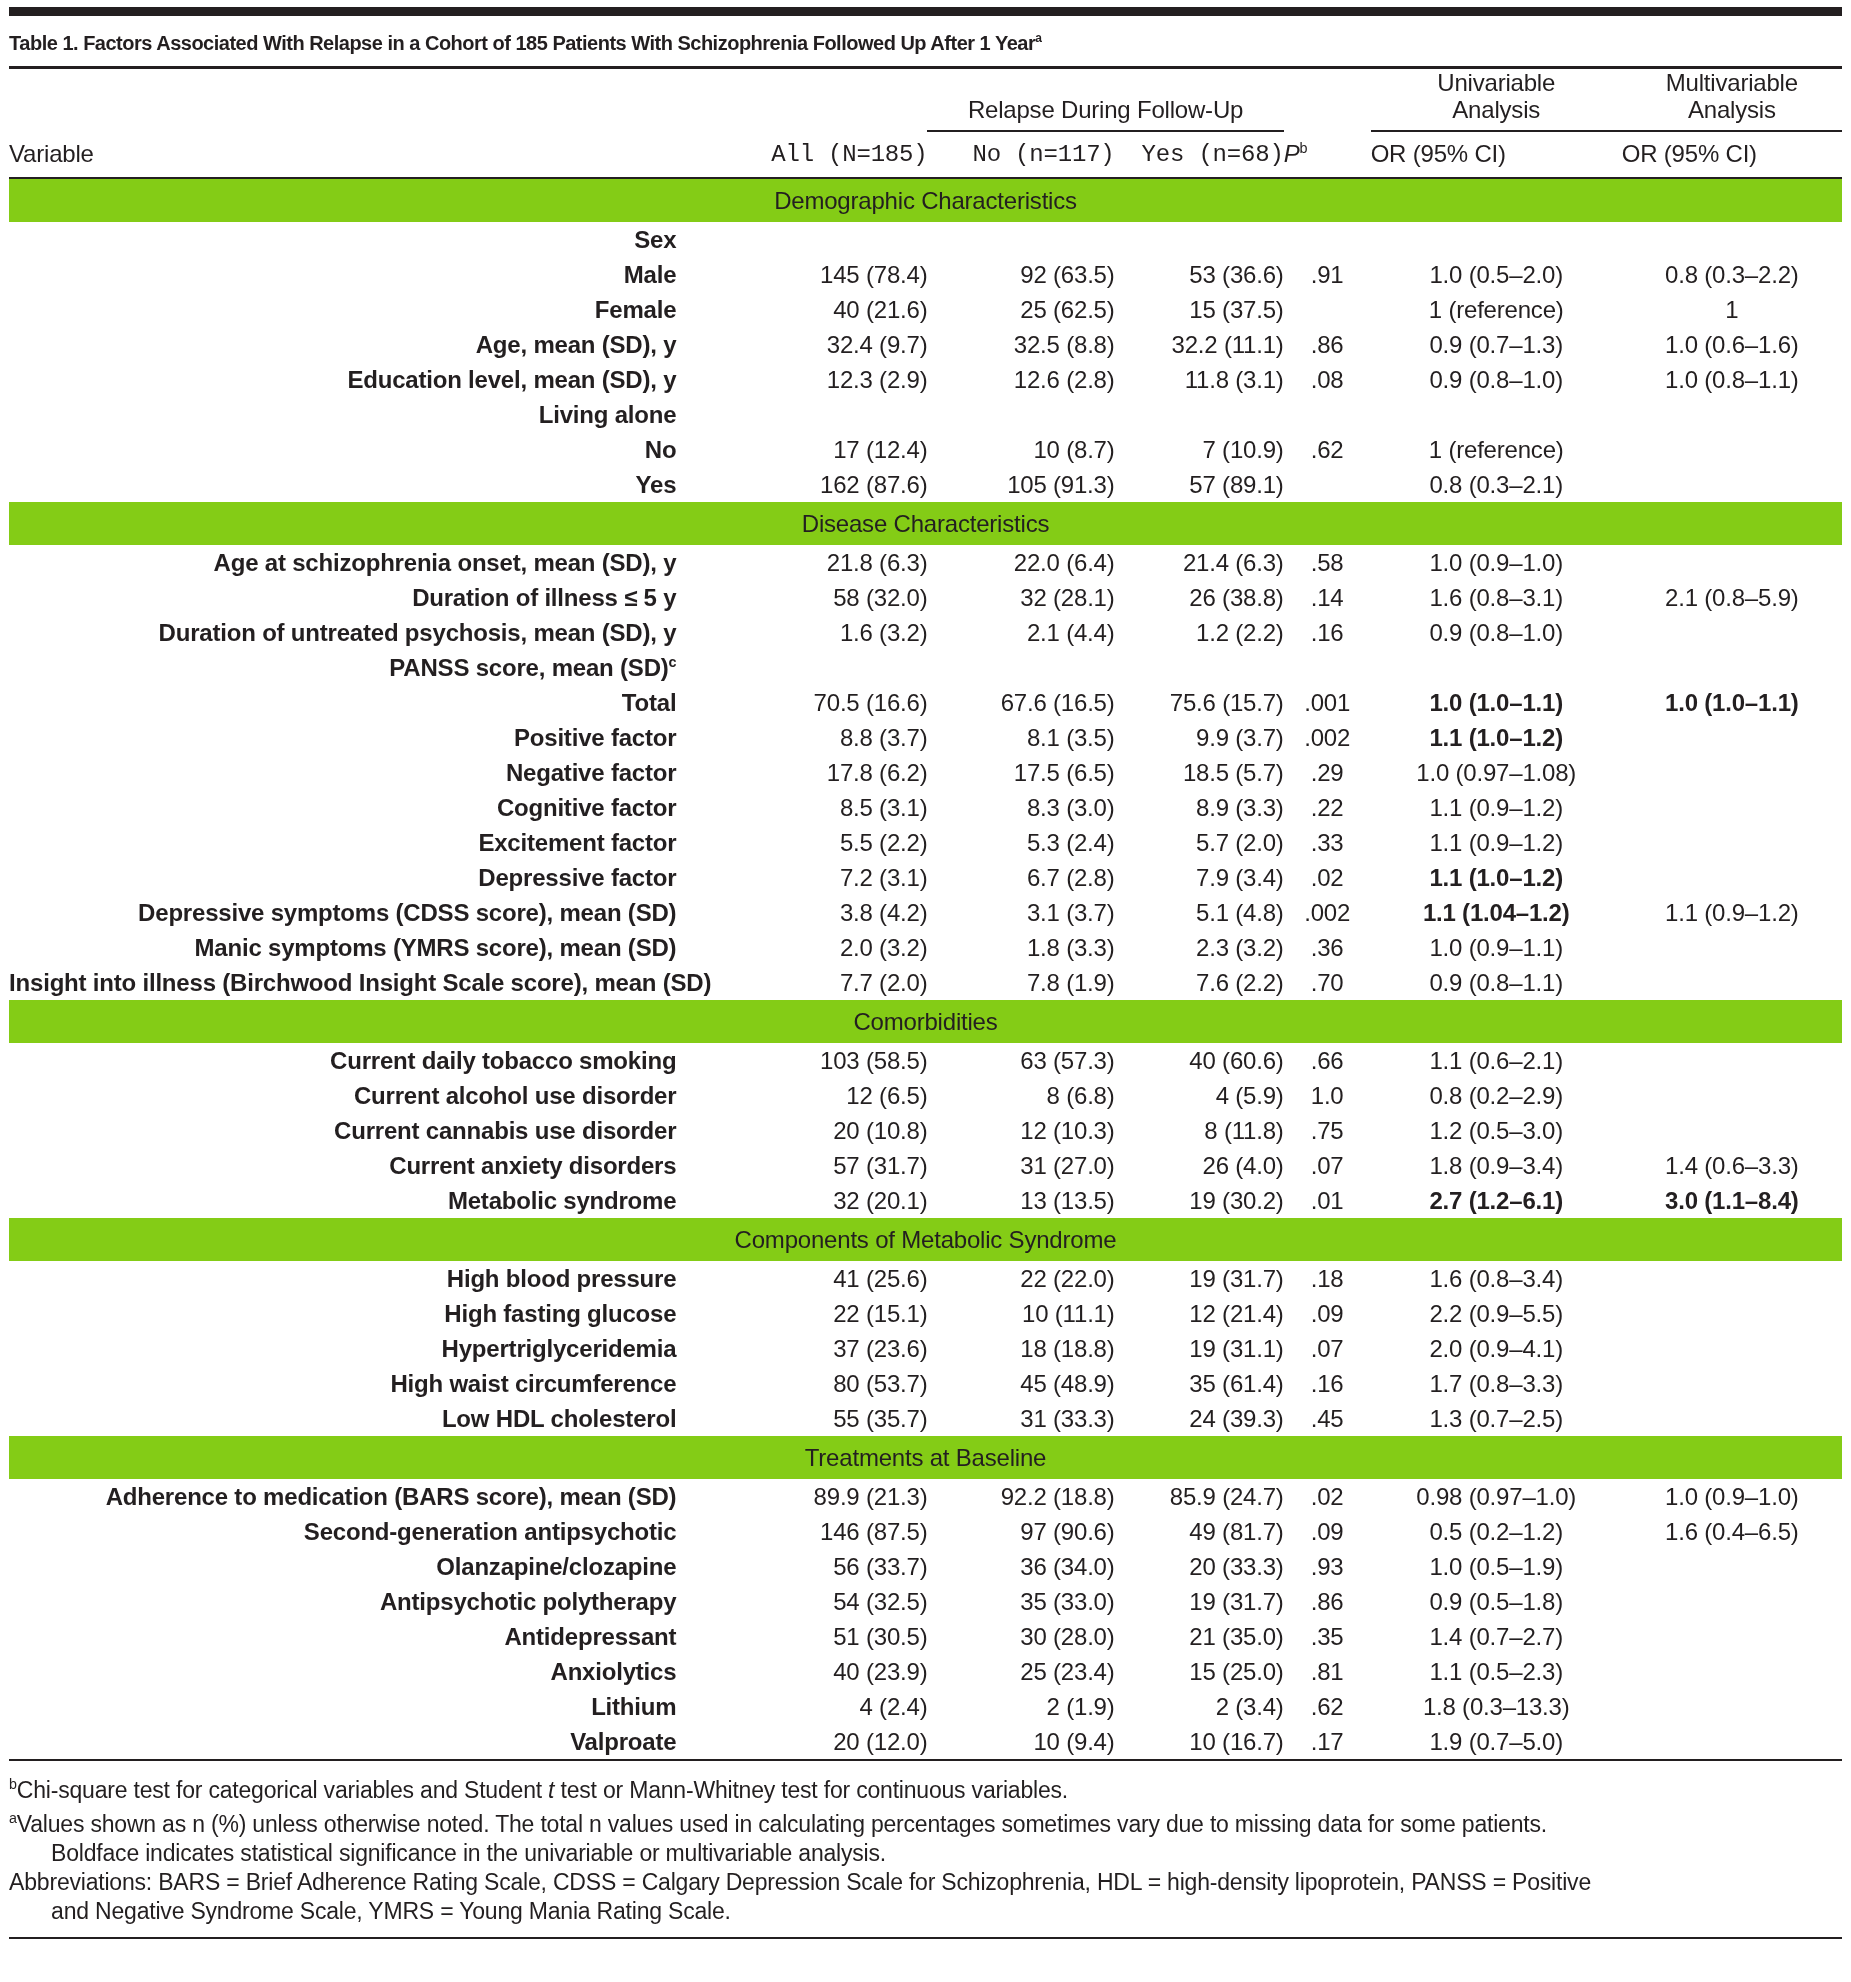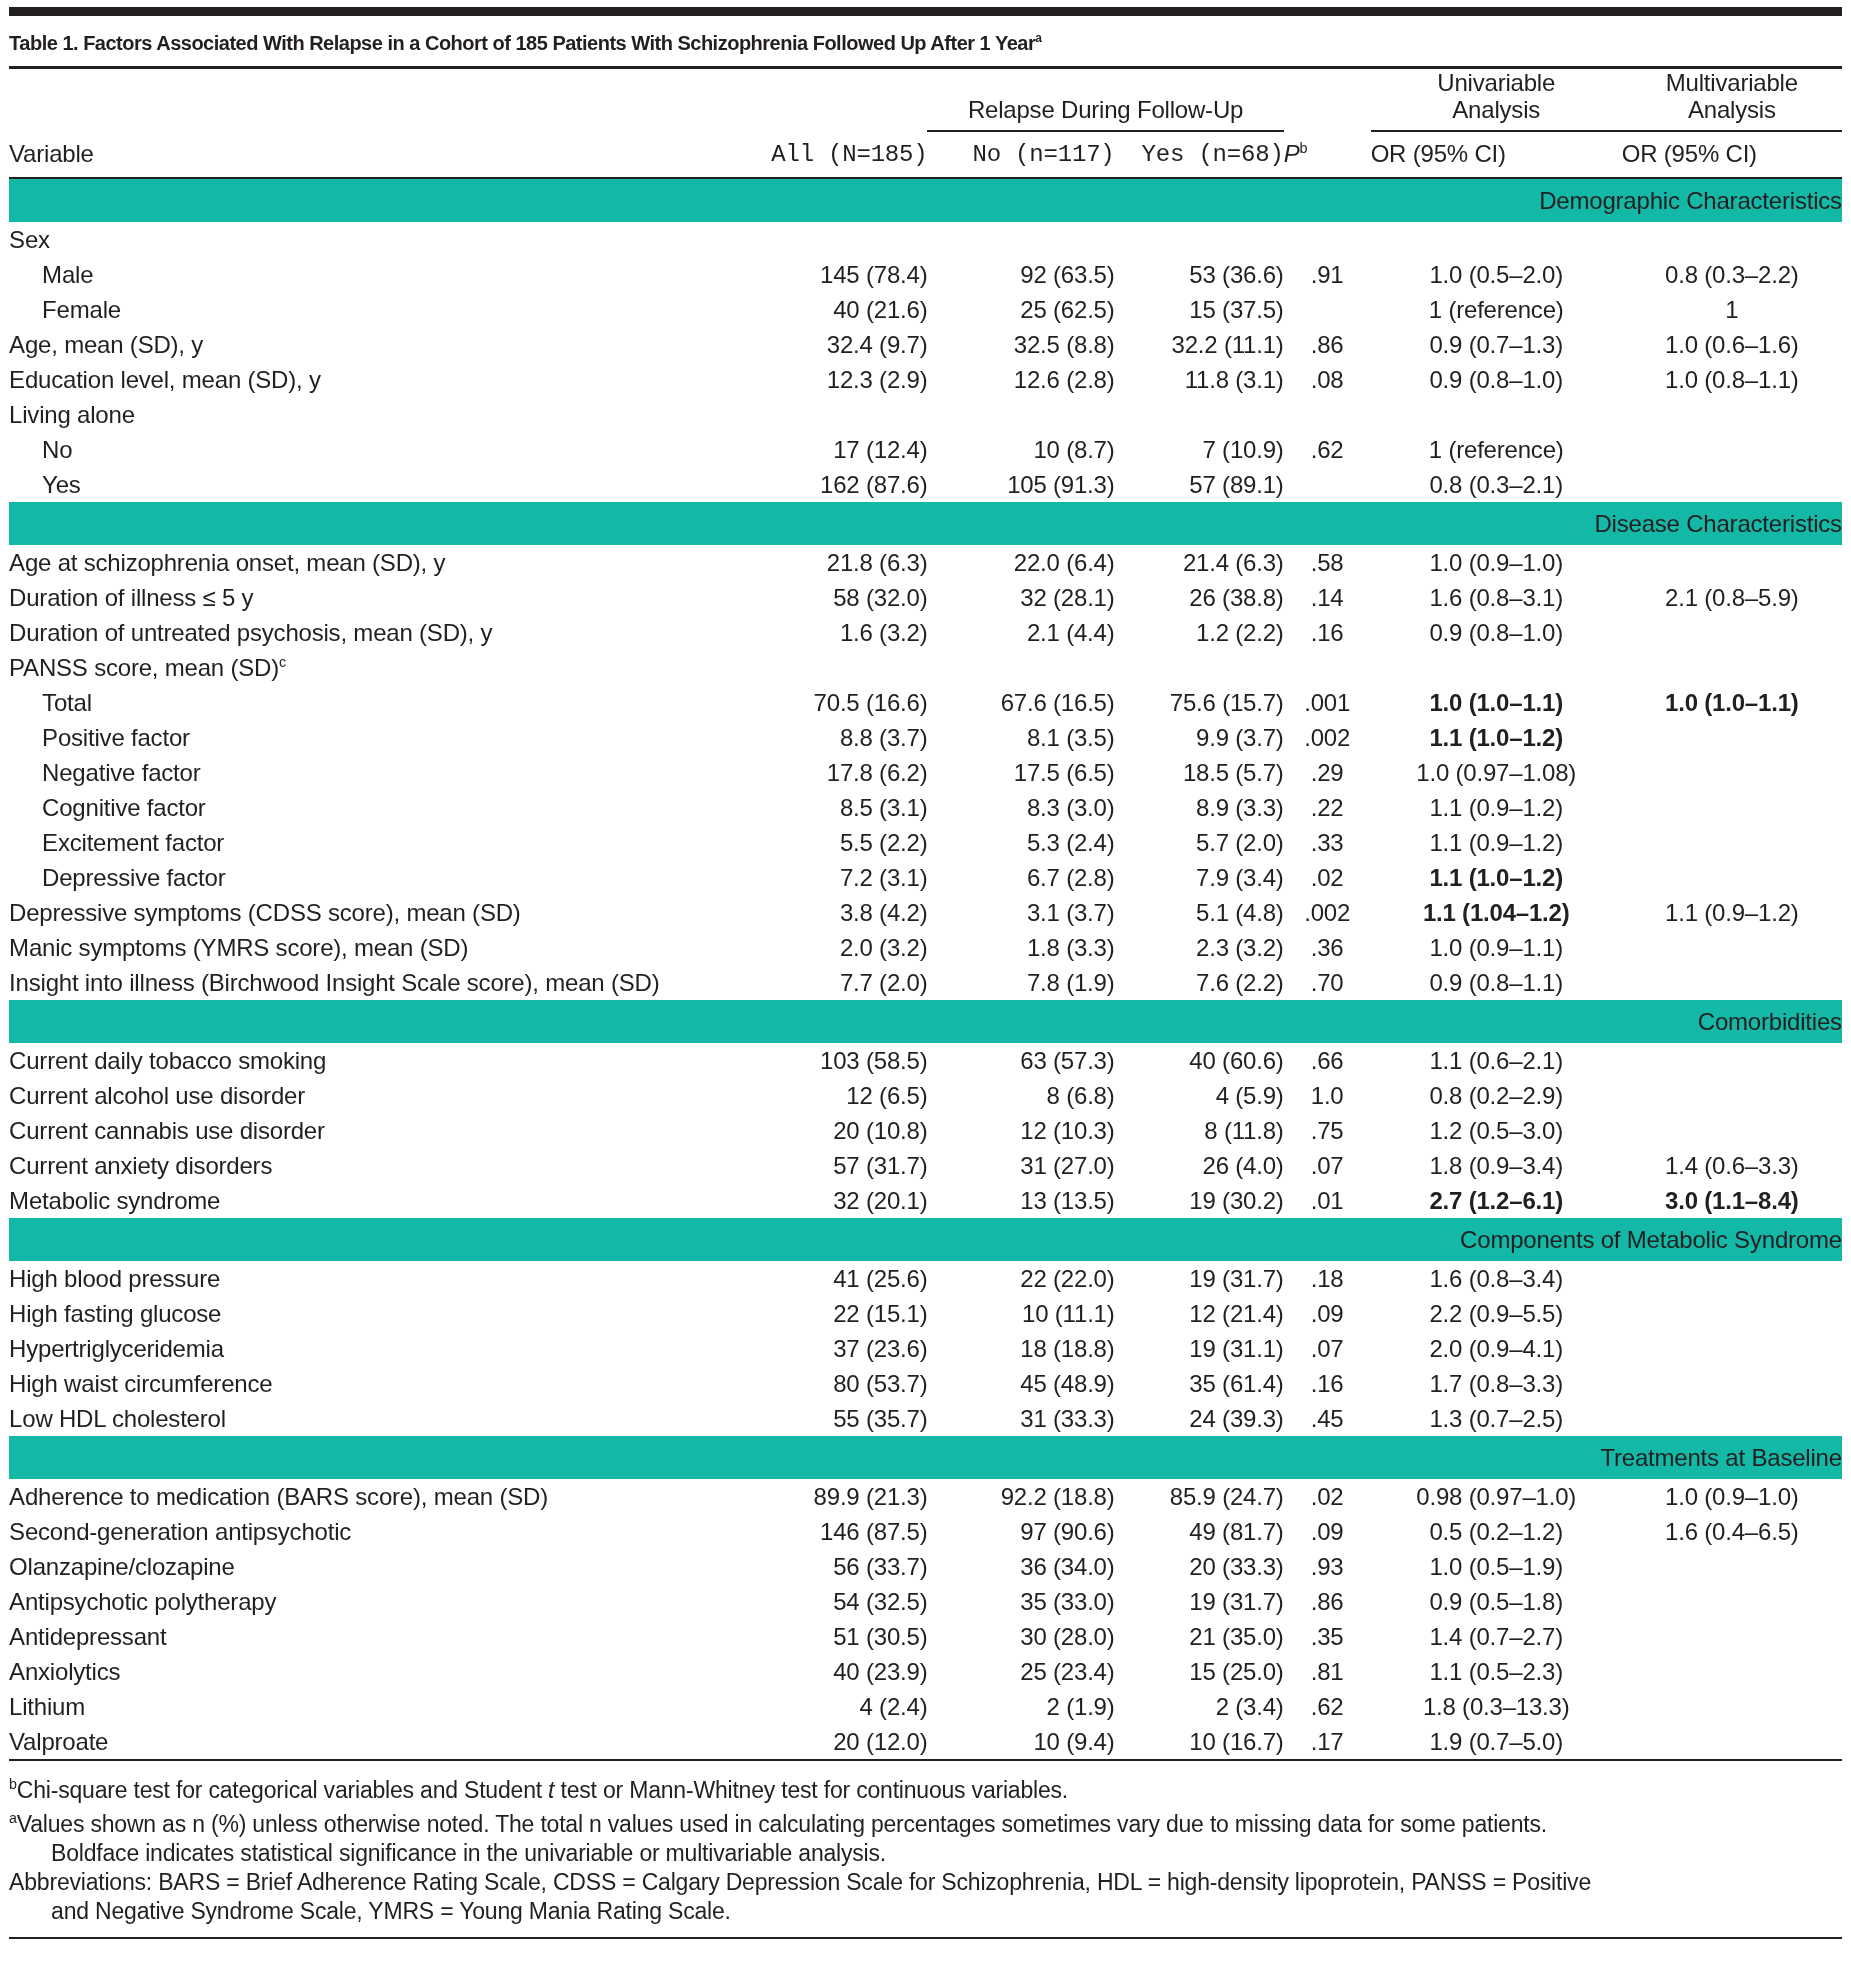--- a/index.html
+++ b/index.html
@@ -36,28 +36,28 @@
     line-height: 1.15;
   }
   tr.colhead-row td {
     border-bottom: 2.7px solid #231f20;
     padding: 7.3px 0 9.1px 0; white-space: nowrap;
   }
   .al { text-align: left; } .ar { text-align: right; font-family: Liberation Mono, monospace; } .ac { }
   .ital { font-style: italic; }
   sup { font-size: 60%; }
   tbody td { height: 35px; padding: 0; vertical-align: middle; line-height: 1.05; }
-  td.c-var { text-align: left; white-space: nowrap; }
+  td.c-var { text-align: right; white-space: nowrap; font-weight: bold; }
   td.c-var.ind { padding-left: 33px; }
   td.c-num { text-align: right; white-space: nowrap; }
   td.c-p   { text-align: center; white-space: nowrap; }
   td.c-or  { text-align: center; white-space: nowrap; }
   td.bold  { font-weight: bold; }
   tr.section-row td {
-    background: #14b8a6; height: 43px; text-align: right; white-space: nowrap;
+    background: #84cc16; height: 43px; text-align: center; white-space: nowrap;
   }
   .footnotes { padding: 9.1px 0 11px 0; font-size: 23px; line-height: 29px; letter-spacing: -0.2px; }
   .footnote { padding-left: 42px; text-indent: -42px; }
   .footnote sup.fn { font-size: 62%; }
   .bottom-rule { border-top: 2.7px solid #231f20; height: 18.3px; }
 </style>
 </head>
 <body>
 
 <div class="page">

